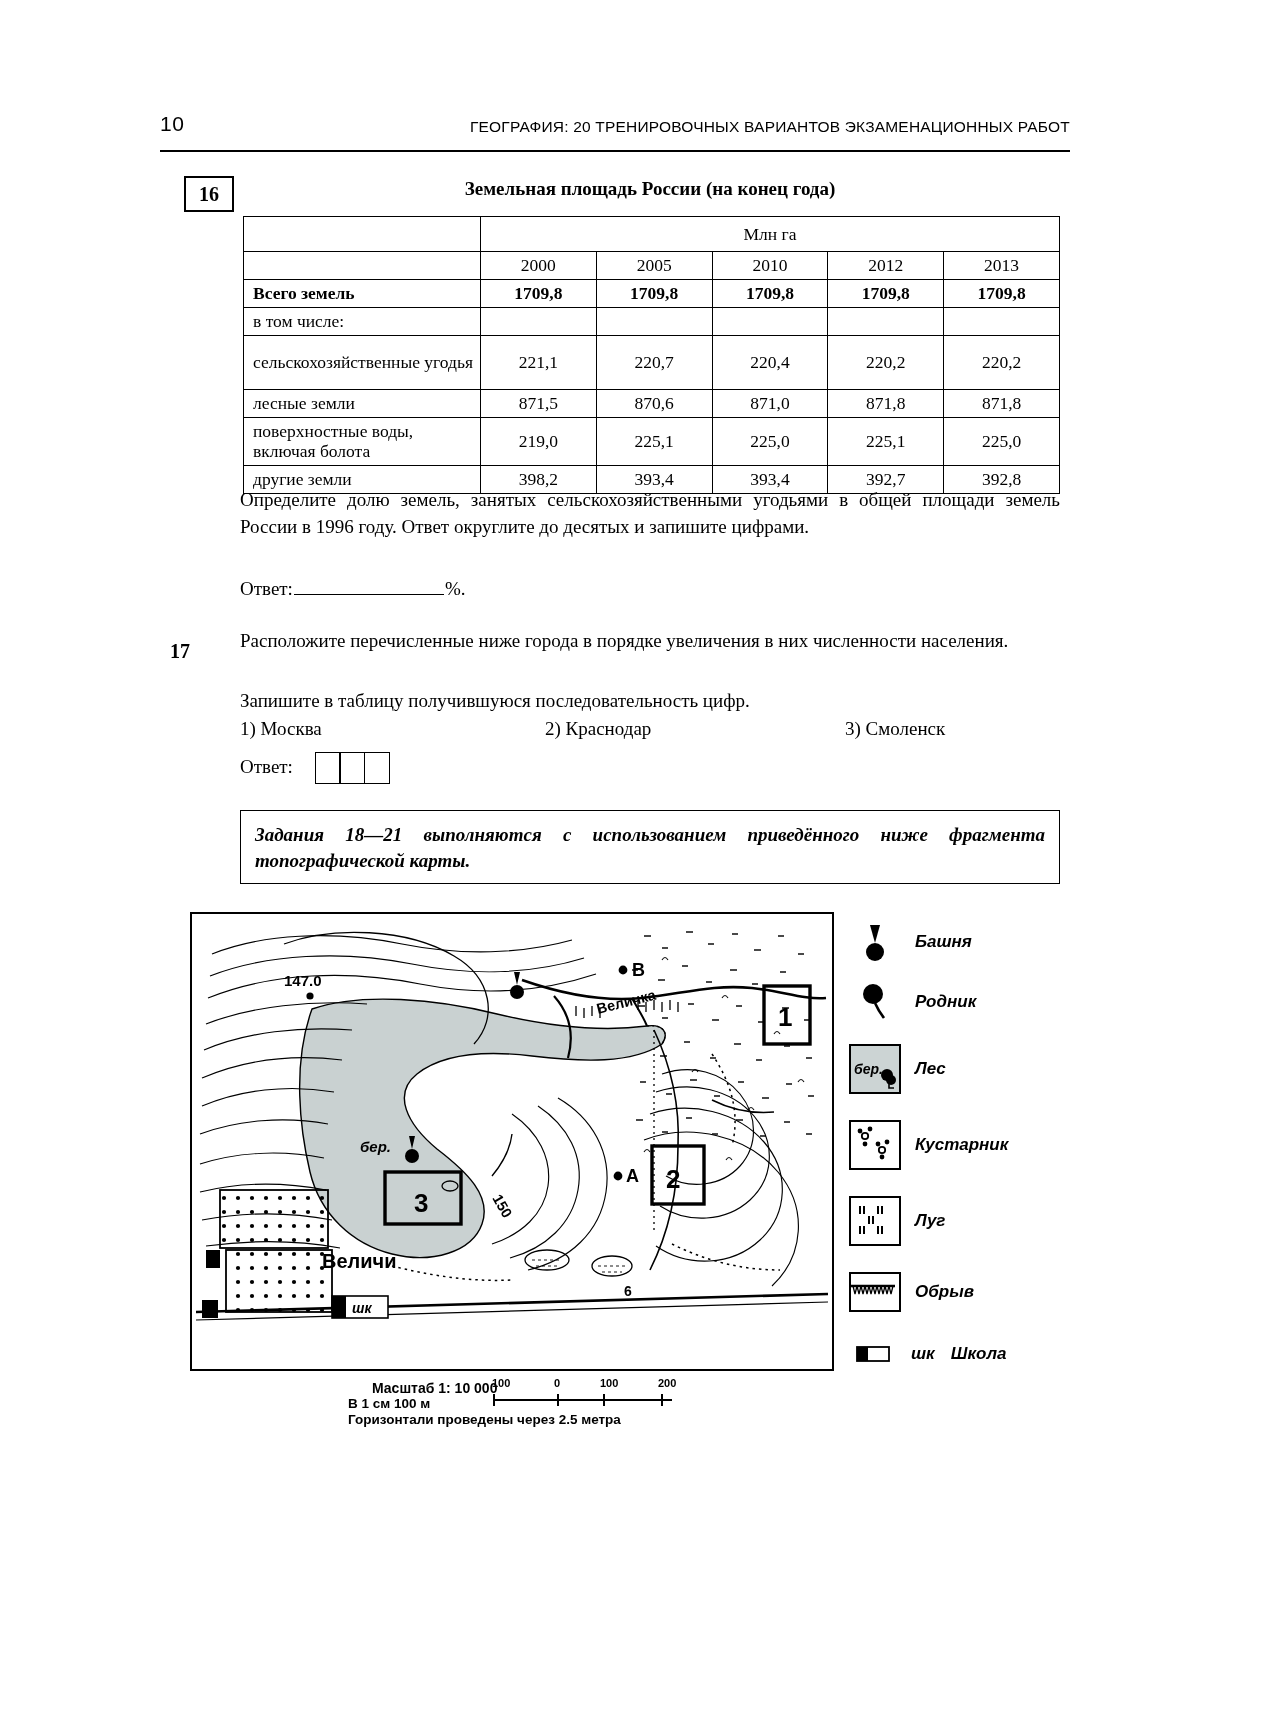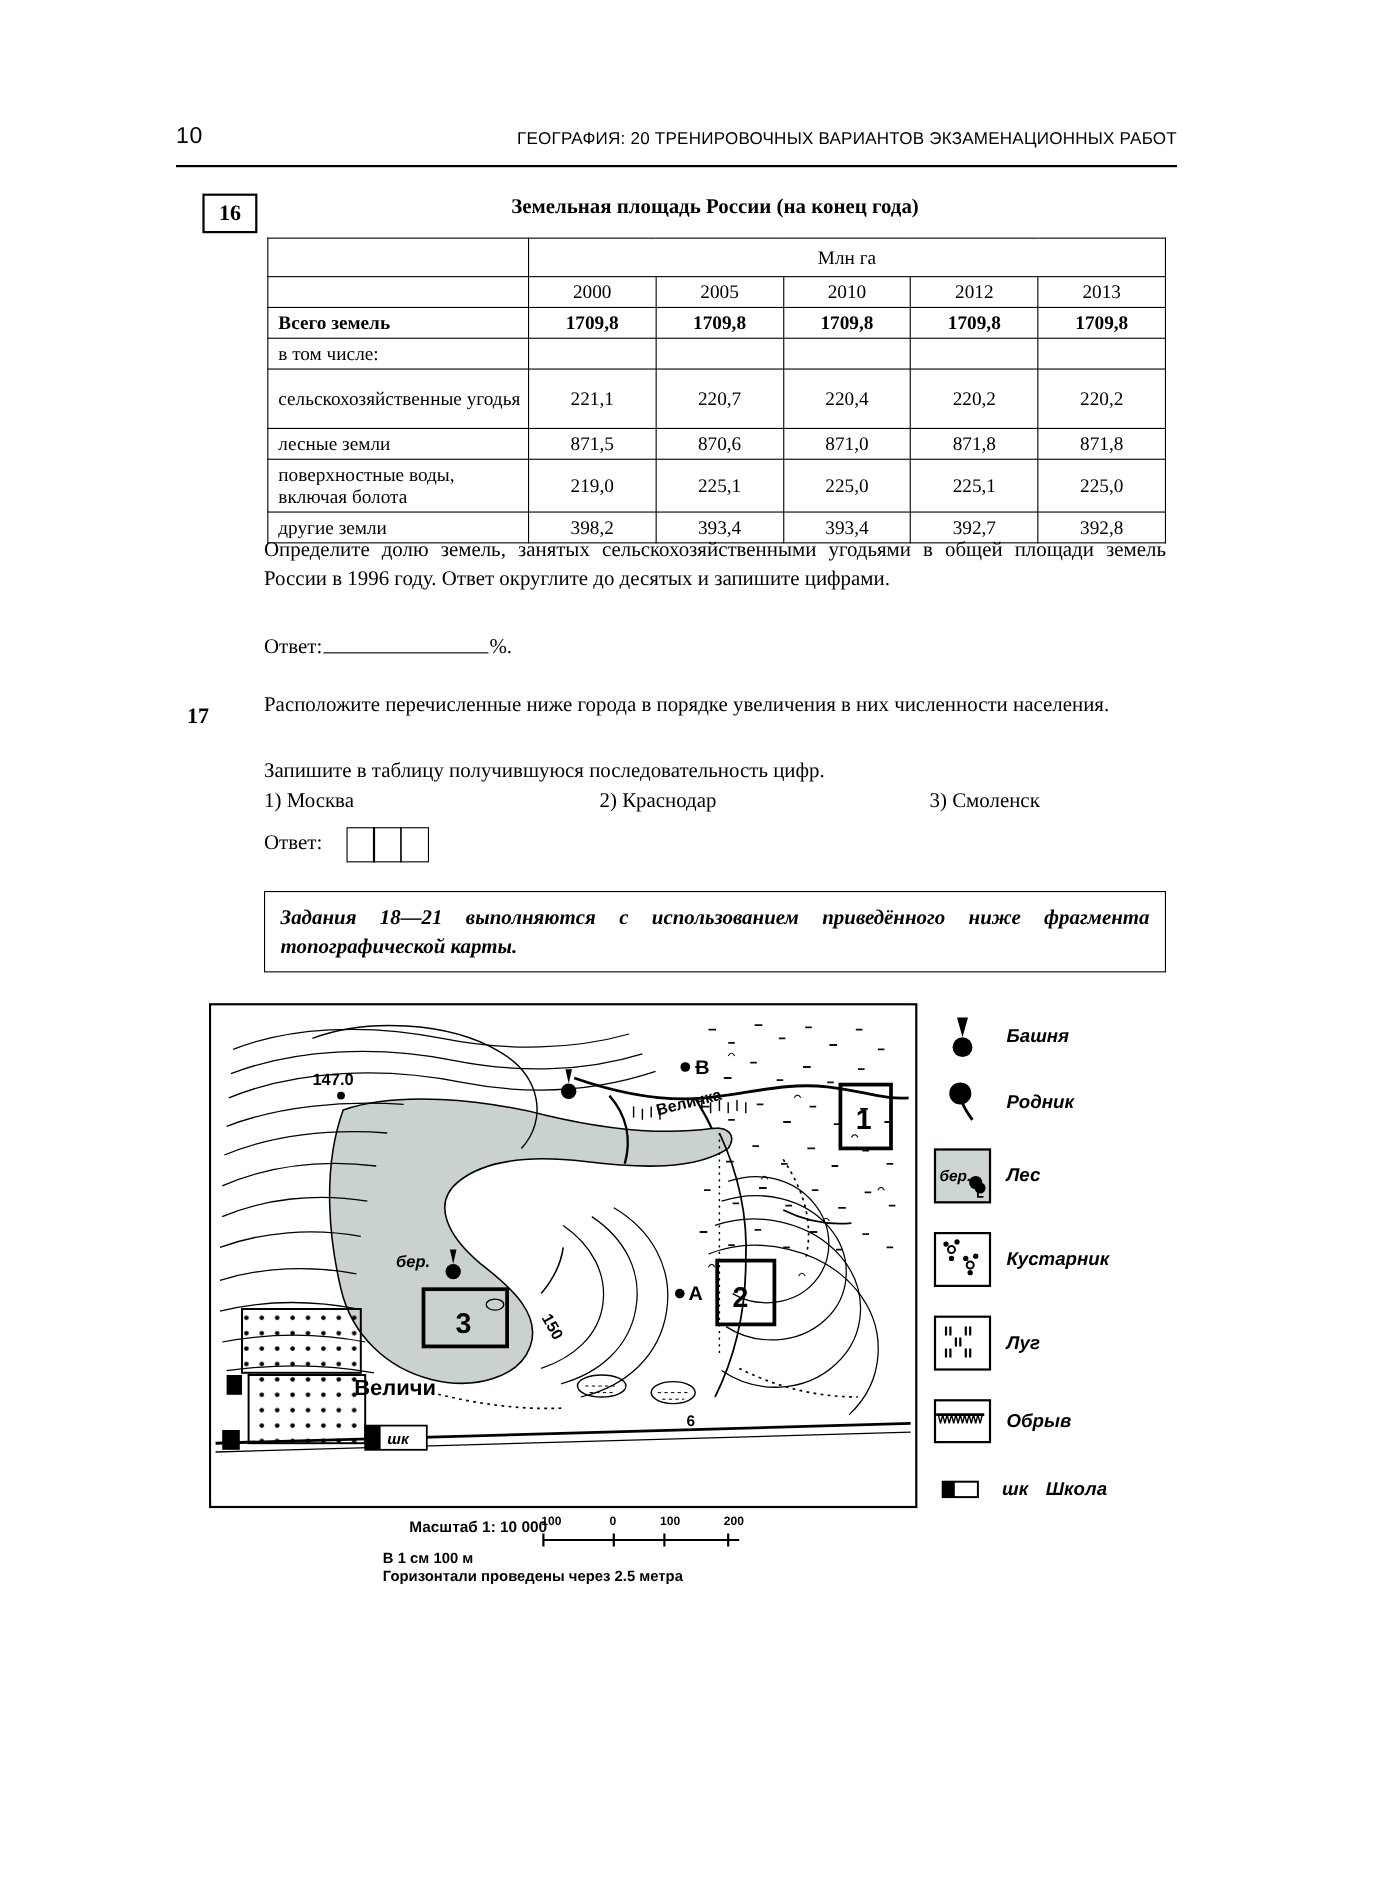--- a/index.html
+++ b/index.html
@@ -133,21 +133,21 @@
     font-family:"Liberation Sans",sans-serif;
     font-style:italic;font-weight:bold;font-size:17px;
     margin-left:10px;white-space:nowrap;
   }
   .leg-box{width:48px;height:46px;border:2px solid #000;position:relative;}
   .leg-box.forest{background:#ccd4d4;}
 
   
   .scaleblock{position:absolute;left:348px;top:1380px;width:360px;}
   .scaleblock .l1{font-family:"Liberation Sans",sans-serif;font-weight:bold;font-size:14px;margin-left:24px;}
-  .scaleblock .l2{font-family:"Liberation Sans",sans-serif;font-weight:bold;font-size:13.5px;margin-top:13px;}
+  .scaleblock .l2{font-family:"Liberation Sans",sans-serif;font-weight:bold;font-size:13.5px;margin-top:0;}
   .scaleblock .l3{font-family:"Liberation Sans",sans-serif;font-weight:bold;font-size:13.5px;margin-top:1px;}
   .scalebar{position:absolute;left:492px;top:1377px;width:205px;height:34px;}
   .scalebar .nums{position:relative;height:14px;font-family:"Liberation Sans",sans-serif;font-weight:bold;font-size:11px;}
   .scalebar .nums span{position:absolute;}
 </style>
 </head>
 <body>
 
 <div class="page">
 

